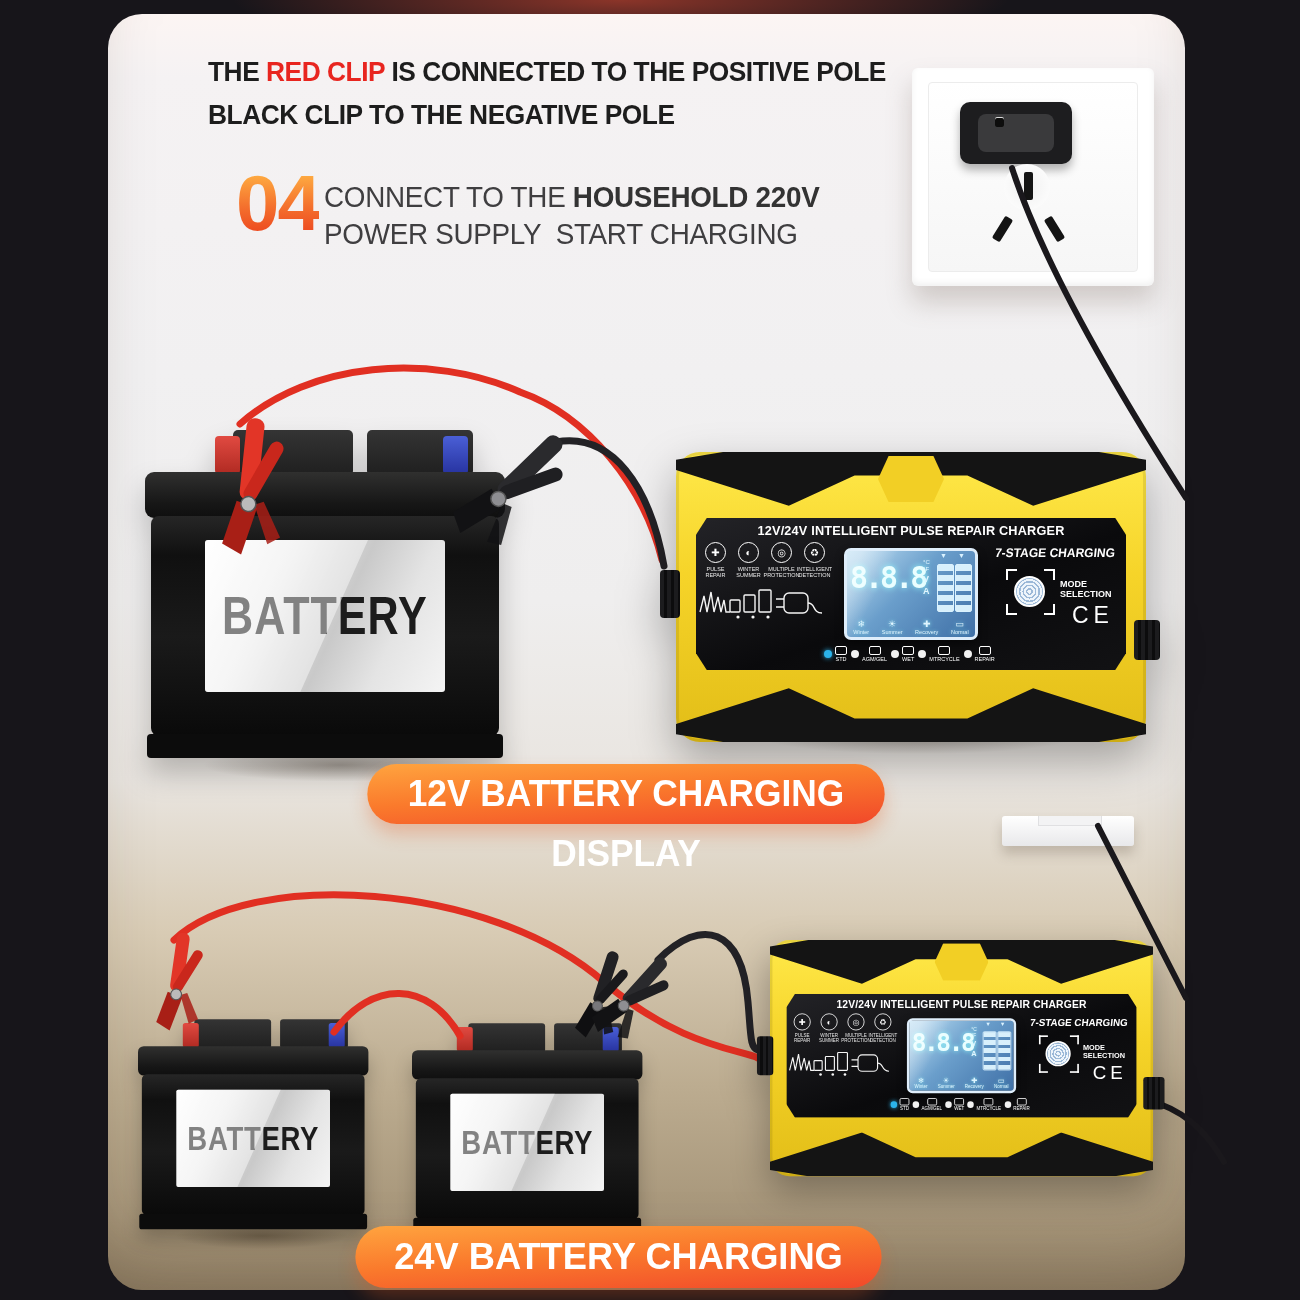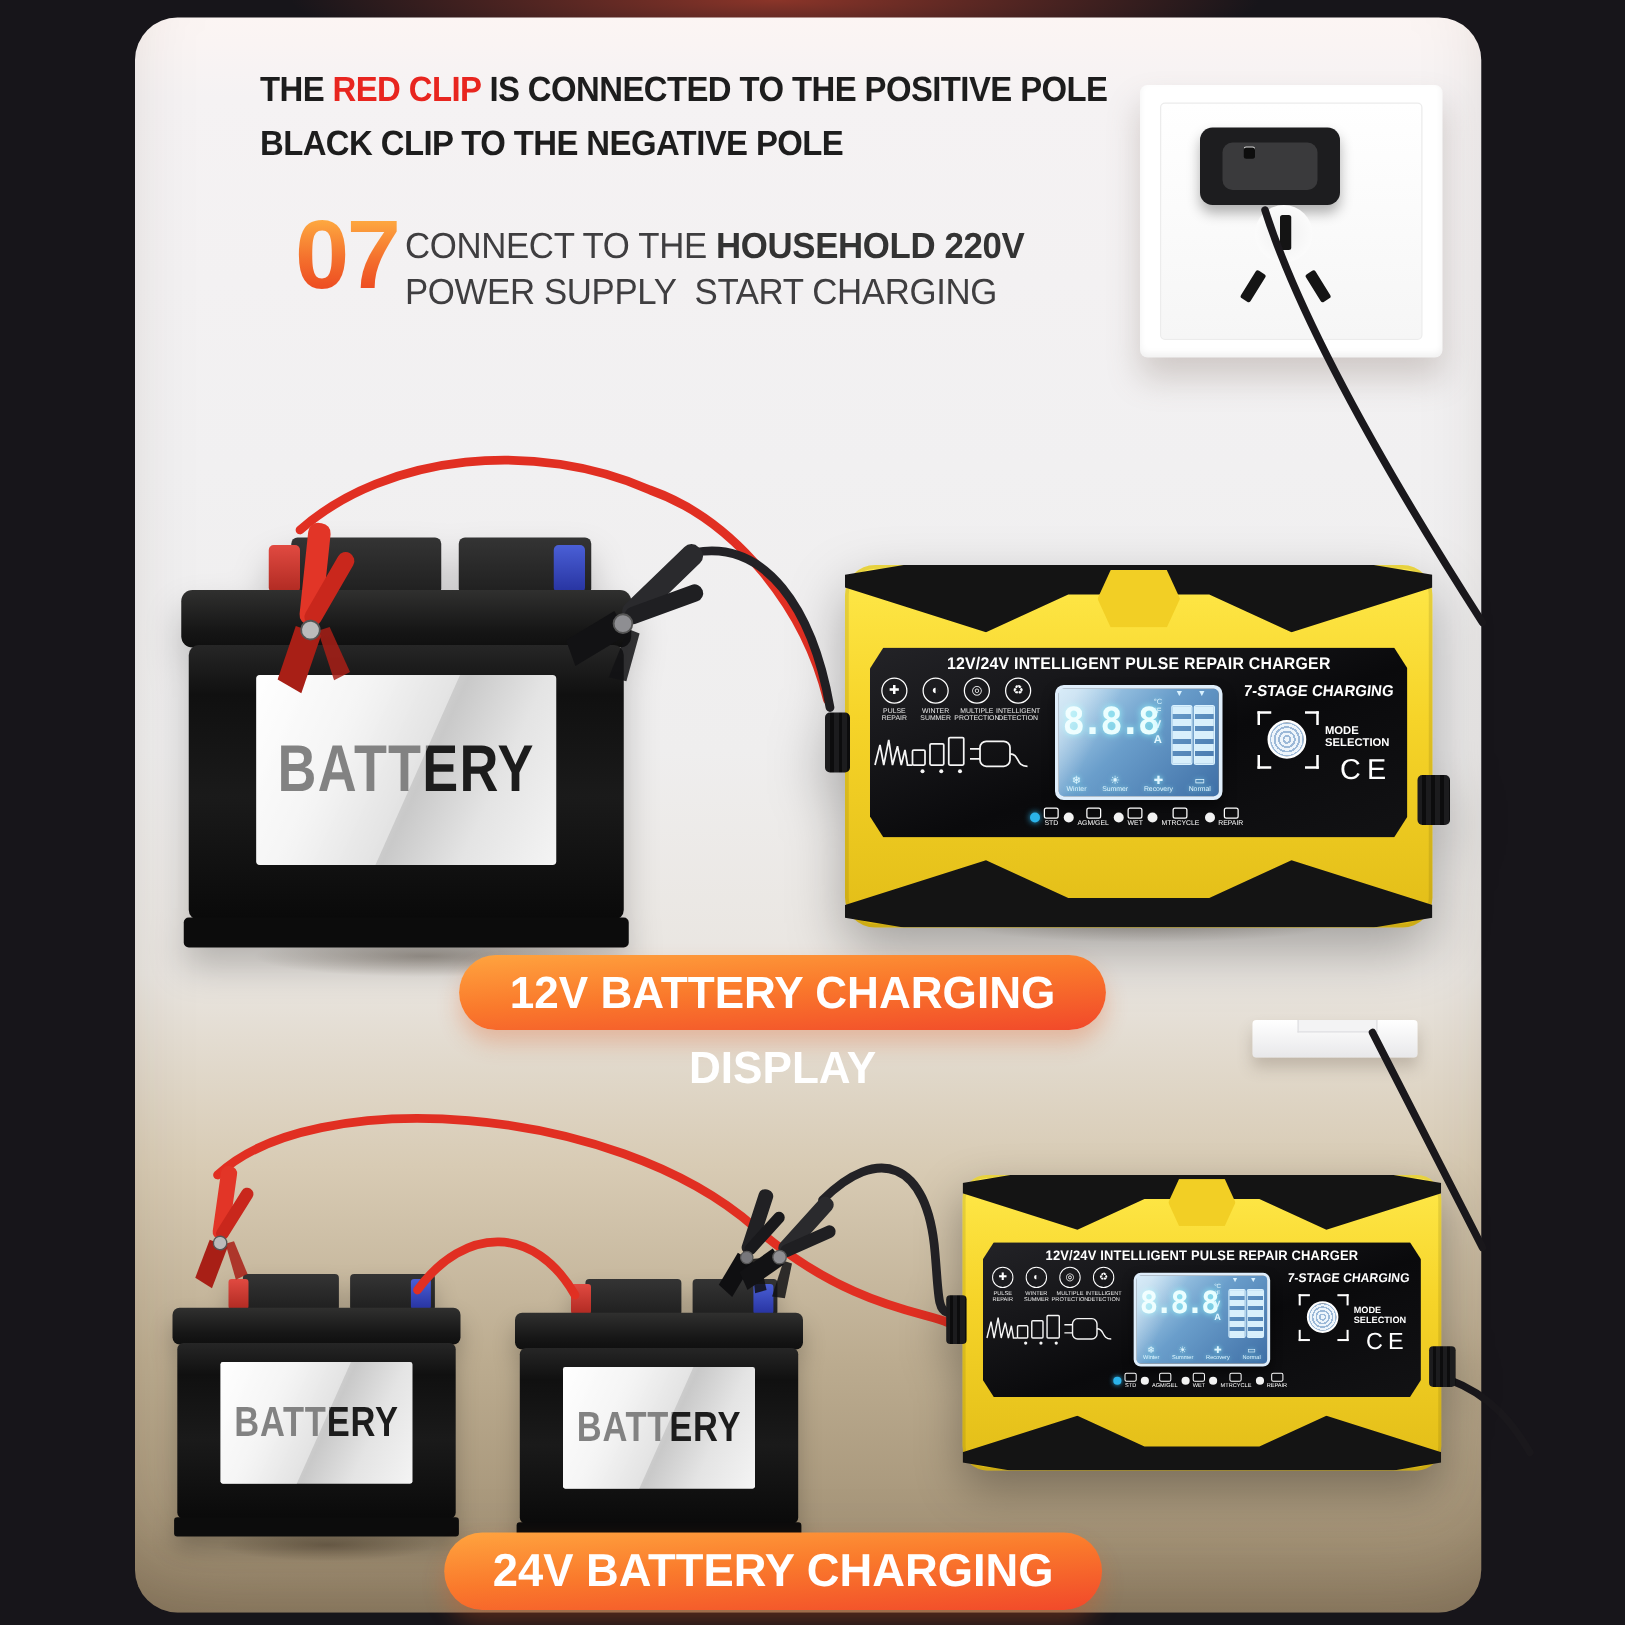--- a/index.html
+++ b/index.html
@@ -151,21 +151,21 @@
   .banner24{left:350px;top:1226px;width:537px;height:62px;font-size:37px;line-height:62px;}
 </style>
 </head>
 <body>
 
 <div class="stage">
   <div class="panel"></div>
 
   <div class="stepline s1l1"><span>THE </span><span class="red-txt">RED CLIP</span><span> IS CONNECTED TO THE POSITIVE POLE</span></div>
   <div class="stepline s1l2">BLACK CLIP TO THE NEGATIVE POLE</div>
-  <div class="stepnum num2">07</div>
+  <div class="stepnum num2">04</div>
   <div class="s2line s2l1"><span>CONNECT TO THE </span><b>HOUSEHOLD 220V</b></div>
   <div class="s2line s2l2">POWER SUPPLY  START CHARGING</div>
 
   <div class="outlet">
     <div class="outlet-inner"></div>
     <div class="outlet-plug">
       <div class="outlet-plug-inner"></div>
       <div class="outlet-plug-hole"></div>
     </div>
     <div class="socket-recess"></div>

